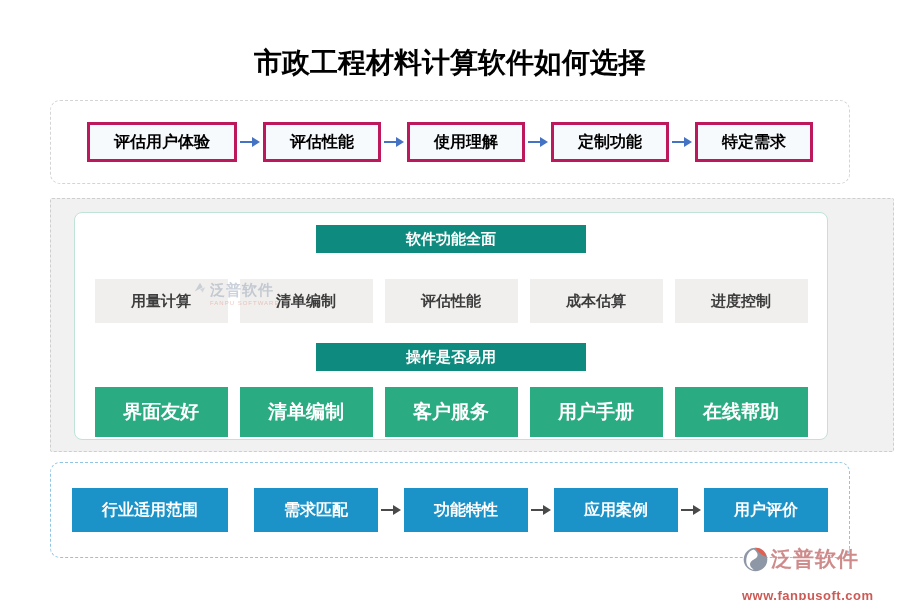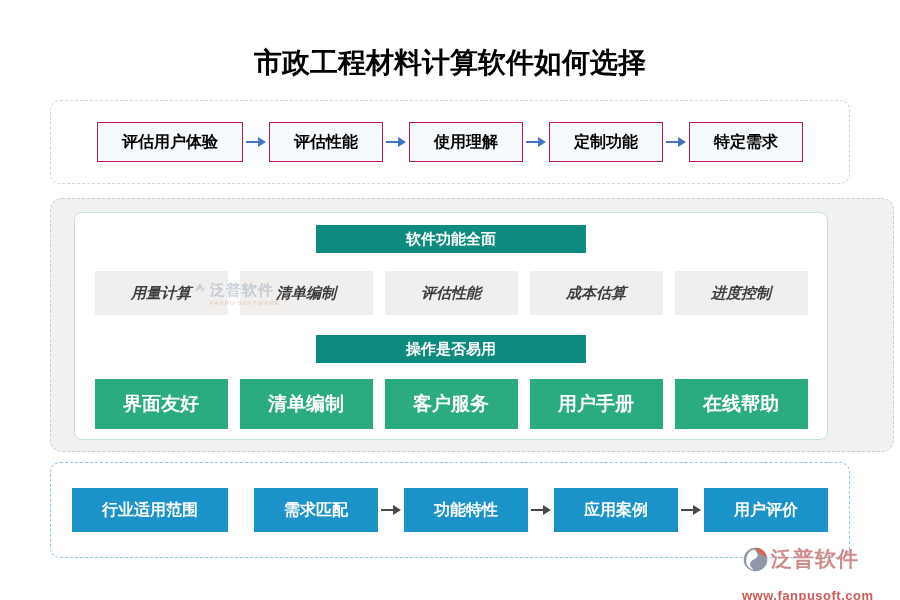--- a/index.html
+++ b/index.html
@@ -7,42 +7,42 @@
   .canvas { position:relative; width:900px; height:600px; background:#ffffff; overflow:hidden; }
 
   .title { position:absolute; top:44px; left:0; width:100%; text-align:center;
            font-size:28px; font-weight:bold; color:#000000; }
 
   
   .top-panel { position:absolute; left:50px; top:100px; width:800px; height:84px;
                border:1px dashed #d4d4d4; border-radius:10px;
                display:flex; align-items:center; justify-content:center; background:#ffffff; }
   .white-box { height:40px; display:flex; align-items:center; justify-content:center;
-               padding:0 24px; background:#f7fafd; border:1px solid #be185d;
+               padding:0 24px; background:#f7fafd; border:3px solid #be185d;
                font-size:16px; font-weight:bold; color:#000000; white-space:nowrap; }
 
   
   .arrow { width:26px; height:12px; position:relative; flex:0 0 auto; }
   .arrow::before { content:""; position:absolute; left:3px; top:5px; width:13px; height:2px; background:var(--c); }
   .arrow::after  { content:""; position:absolute; left:15px; top:1px;
                    border-left:8px solid var(--c); border-top:5px solid transparent; border-bottom:5px solid transparent; }
   .arrow.blue { --c:#4472c4; }
   .arrow.dark { --c:#4a4a4a; }
   .spacer { width:26px; height:12px; flex:0 0 auto; }
 
   
   .mid-panel { position:absolute; left:50px; top:198px; width:844px; height:254px;
-               background:#f1f1f1; border:1px dashed #cecece; border-radius:12px; }
+               background:#f1f1f1; border:1px dashed #cecece; border-radius:2px; }
   .inner-card { position:absolute; left:23px; top:13px; width:754px; height:228px;
                 background:#ffffff; border:1px solid #bfe3d7; border-radius:8px; padding-top:12px; }
   .teal-header { width:270px; height:28px; margin:0 auto; background:#0e8b7e; color:#ffffff;
                  font-size:15px; font-weight:bold; display:flex; align-items:center; justify-content:center; }
   .teal-header.second { margin-top:20px; }
   .row { display:flex; justify-content:center; gap:12px; }
-  .gray-row { margin-top:18px;font-style:italic; }
+  .gray-row { margin-top:26px; }
   .green-row { margin-top:16px; }
   .gray-box { width:133px; height:44px; background:#f0efed; color:#3d3d3d;
               font-size:15px; font-weight:bold; display:flex; align-items:center; justify-content:center; }
   .green-box { width:133px; height:50px; background:#2bab81; color:#ffffff;
                font-size:19px; font-weight:bold; display:flex; align-items:center; justify-content:center; }
 
   .watermark { position:absolute; left:118px; top:68px; display:flex; align-items:flex-start; gap:3px;
                opacity:0.45; pointer-events:none; z-index:5; }
   .wm-text { display:flex; flex-direction:column; }
   .wm-name { font-size:15px; font-weight:bold; color:#8d9cb0; letter-spacing:1px; }

